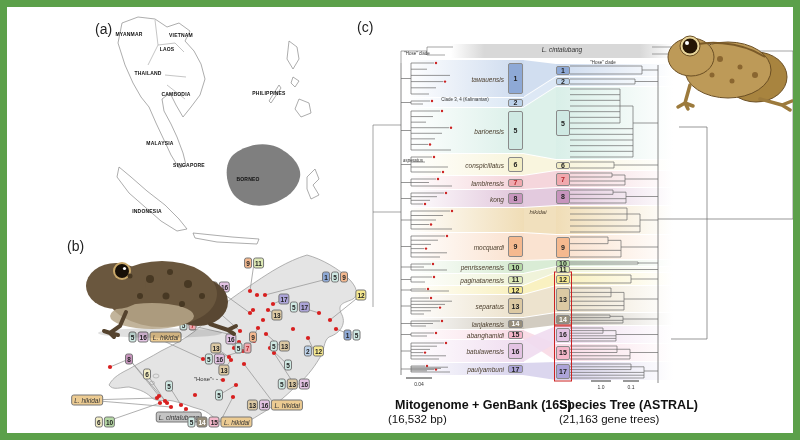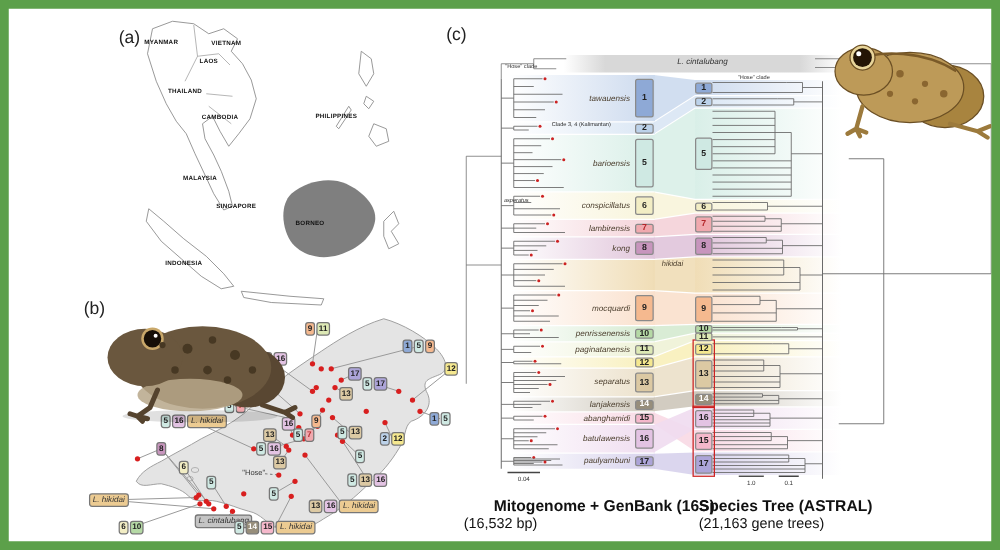--- a/index.html
+++ b/index.html
@@ -471,21 +471,21 @@
     <div class="tiny" style="left:596px;top:55px;">"Hose" clade</div>
     <div class="tiny" style="left:458px;top:92px;">Clade 3, 4 (Kalimantan)</div>
     <div class="tiny" style="left:406px;top:153px;font-style:italic;">asperatus</div>
     <div class="hikidai-lbl" style="left:531px;top:205px;">hikidai</div>
 
     <div class="scale-lbl" style="left:412px;top:374px;">0.04</div>
     <div class="scale-lbl" style="left:594px;top:377px;">1.0</div>
     <div class="scale-lbl" style="left:624px;top:377px;">0.1</div>
 
     <div class="cap-title" style="left:388px;top:391px;">Mitogenome + GenBank (16S)</div>
-    <div class="cap-sub" style="left:364px;top:406px;">(16,532 bp)</div>
+    <div class="cap-sub" style="left:381px;top:406px;">(16,532 bp)</div>
     <div class="cap-title" style="left:552px;top:391px;">Species Tree (ASTRAL)</div>
     <div class="cap-sub" style="left:552px;top:406px;">(21,163 gene trees)</div>
   <div class="country" style="left: 122px; top: 27px;">MYANMAR</div>
       <div class="country" style="left: 174px; top: 28px;">VIETNAM</div>
       <div class="country" style="left: 160px; top: 42px;">LAOS</div>
       <div class="country" style="left: 141px; top: 66px;">THAILAND</div>
       <div class="country" style="left: 169px; top: 87px;">CAMBODIA</div>
       <div class="country" style="left: 262px; top: 86px;">PHILIPPINES</div>
       <div class="country" style="left: 153px; top: 136px;">MALAYSIA</div>
       <div class="country" style="left: 182px; top: 158px;">SINGAPORE</div>

